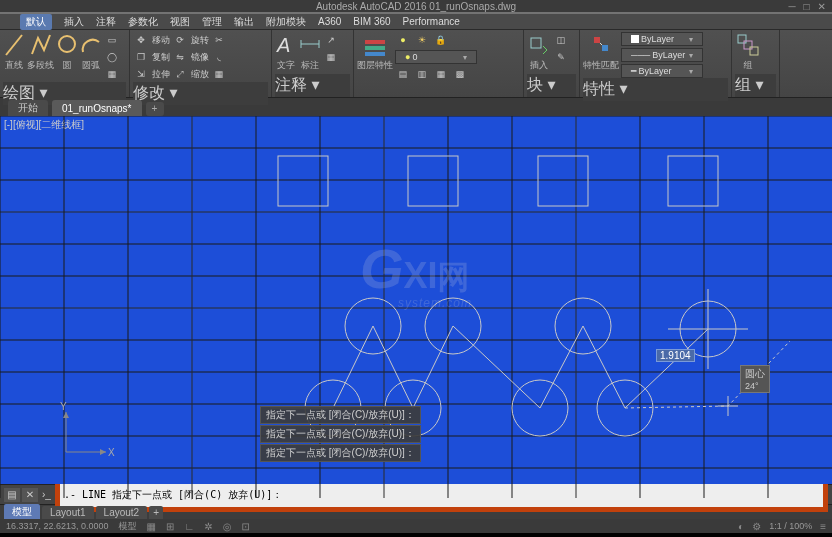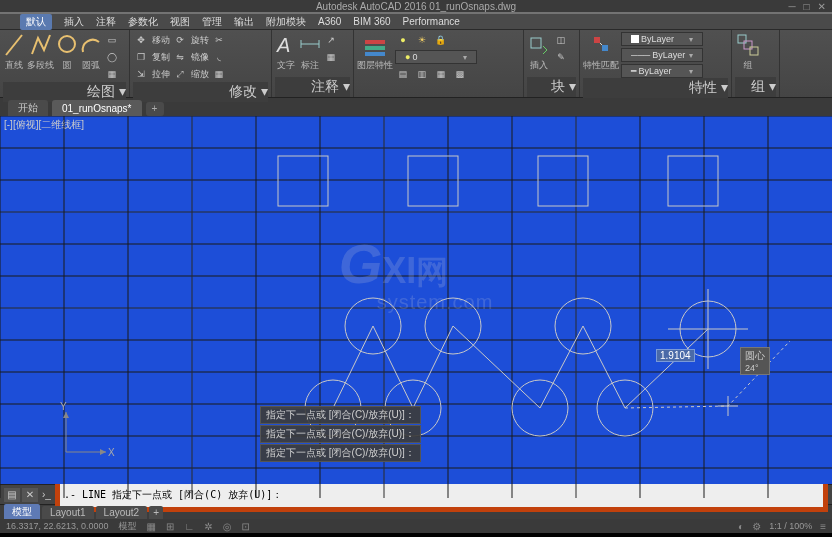--- a/index.html
+++ b/index.html
@@ -9,21 +9,21 @@
 .titlebar .winctrl { position: absolute; right: 6px; display: flex; gap: 8px; }
 .titlebar .winctrl span { color: #999; cursor: pointer; }
 
 .menubar { height: 16px; background: #4a4a4a; display: flex; align-items: center; padding-left: 20px; gap: 12px; color: #ddd; font-size: 10px; border-bottom: 1px solid #2a2a2a; }
 .menubar span { cursor: pointer; }
 .menubar span.active { background: #5a7ab0; padding: 1px 6px; border-radius: 2px; color: #fff; }
 
 .ribbon { height: 68px; background: linear-gradient(#505050,#454545); border-bottom: 1px solid #222; display: flex; }
 .panel { border-right: 1px solid #333; padding: 2px 3px 0 3px; display: flex; flex-direction: column; justify-content: space-between; }
 .panel .tools { display: flex; gap: 2px; flex: 1; align-items: flex-start; }
-.panel .label { text-align: right; color: #ccc; font-size: 14px; padding: 1px 0; background: #3d3d3d; }
+.panel .label { text-align: left; color: #ccc; font-size: 16px; padding: 1px 0; background: #3d3d3d; }
 .toolcol { display: flex; flex-direction: column; align-items: center; gap: 1px; color: #bbb; font-size: 9px; }
 .toolcol svg { display: block; }
 .subtools { display: flex; flex-direction: column; gap: 1px; }
 .subtool { display: flex; align-items: center; gap: 3px; color: #ccc; font-size: 9px; white-space: nowrap; }
 .icon16 { width: 16px; height: 16px; display: inline-flex; align-items: center; justify-content: center; }
 .layerbox { background: #555; border: 1px solid #333; width: 82px; height: 14px; display: flex; align-items: center; padding: 0 9px; color: #ddd; font-size: 9px; gap: 2px; }
 .dropd { color: #aaa; font-size: 8px; margin-left: auto; }
 
 .tabstrip { height: 18px; background: #3a3a3a; display: flex; align-items: flex-end; padding-left: 8px; gap: 4px; }
 .filetab { height: 16px; background: #4a4a4a; color: #ccc; font-size: 10px; padding: 1px 10px; border-radius: 3px 3px 0 0; display: flex; align-items: center; }
@@ -33,21 +33,21 @@
 .canvas-area { position: relative; height: 368px; background: #1d4ed8; }
 .viewname { position: absolute; top: 2px; left: 4px; color: #ccc; font-size: 10px; }
 .grid { position: absolute; inset: 0; }
 .grid line { stroke: #1a1a1a; stroke-width: 1; }
 .grid line.major { stroke: #2a2a2a; }
 .drawing { position: absolute; inset: 0; }
 .wm { position: absolute; left: 50%; top: 44%; transform: translate(-50%,-50%); color: rgba(220,220,220,0.18); font-family: Georgia, serif; text-align: left; pointer-events: none; }
 .wm .g { font-size: 56px; font-style: italic; font-weight: bold; display: inline-block; line-height: 0.8; }
 .wm .xi { font-size: 36px; font-weight: bold; }
 .wm .net { font-size: 32px; font-weight: bold; }
-.wm .sub { font-size: 20px; letter-spacing: 1px; margin-top: -4px; margin-left: 38px; }
+.wm .sub { font-size: 12px; letter-spacing: 1px; margin-top: -4px; margin-left: 38px; font-style: italic; }
 .prompts { position: absolute; left: 260px; bottom: 22px; display: flex; flex-direction: column; gap: 1px; }
 .prompt { background: rgba(60,60,60,0.92); color: #d0d0d0; font-size: 10px; padding: 1px 5px; border: 1px solid #555; white-space: nowrap; }
 .dyninput { position: absolute; background: #4a6aa8; color: #fff; font-size: 10px; padding: 0 3px; border: 1px solid #7a9ad8; }
 .dynangle { position: absolute; background: #555; color: #ccc; font-size: 10px; padding: 1px 4px; border: 1px solid #777; }
 .dynangle .sub2 { font-size: 9px; }
 .ucs { position: absolute; left: 56px; bottom: 22px; }
 
 .cmdline { height: 20px; background: #444; display: flex; align-items: center; padding: 0 4px; gap: 4px; border-top: 1px solid #222; }
 .cmdline .hist { display: flex; gap: 2px; }
 .cmdline .histbtn { background: #555; width: 16px; height: 14px; display: flex; align-items: center; justify-content: center; color: #ccc; font-size: 10px; }
@@ -370,21 +370,21 @@
       <polyline points="625,292 728,290 790,225" stroke-dasharray="3 3"></polyline>
     </g>
   </svg>
 
   <div class="wm">
     <div><span class="g">G</span><span class="xi">XI</span><span class="net">网</span></div>
     <div class="sub">system.com</div>
   </div>
 
   <div class="dyninput" style="left:656px; top:233px">1.9104</div>
-  <div class="dynangle" style="left:740px; top:231px">
+  <div class="dynangle" style="left:740px; top:249px">
     <div>圆心</div>
     <div class="sub2">24°</div>
   </div>
 
   <div class="prompts">
     <div class="prompt">指定下一点或 [闭合(C)/放弃(U)]：</div>
     <div class="prompt">指定下一点或 [闭合(C)/放弃(U)]：</div>
     <div class="prompt">指定下一点或 [闭合(C)/放弃(U)]：</div>
   </div>
 

